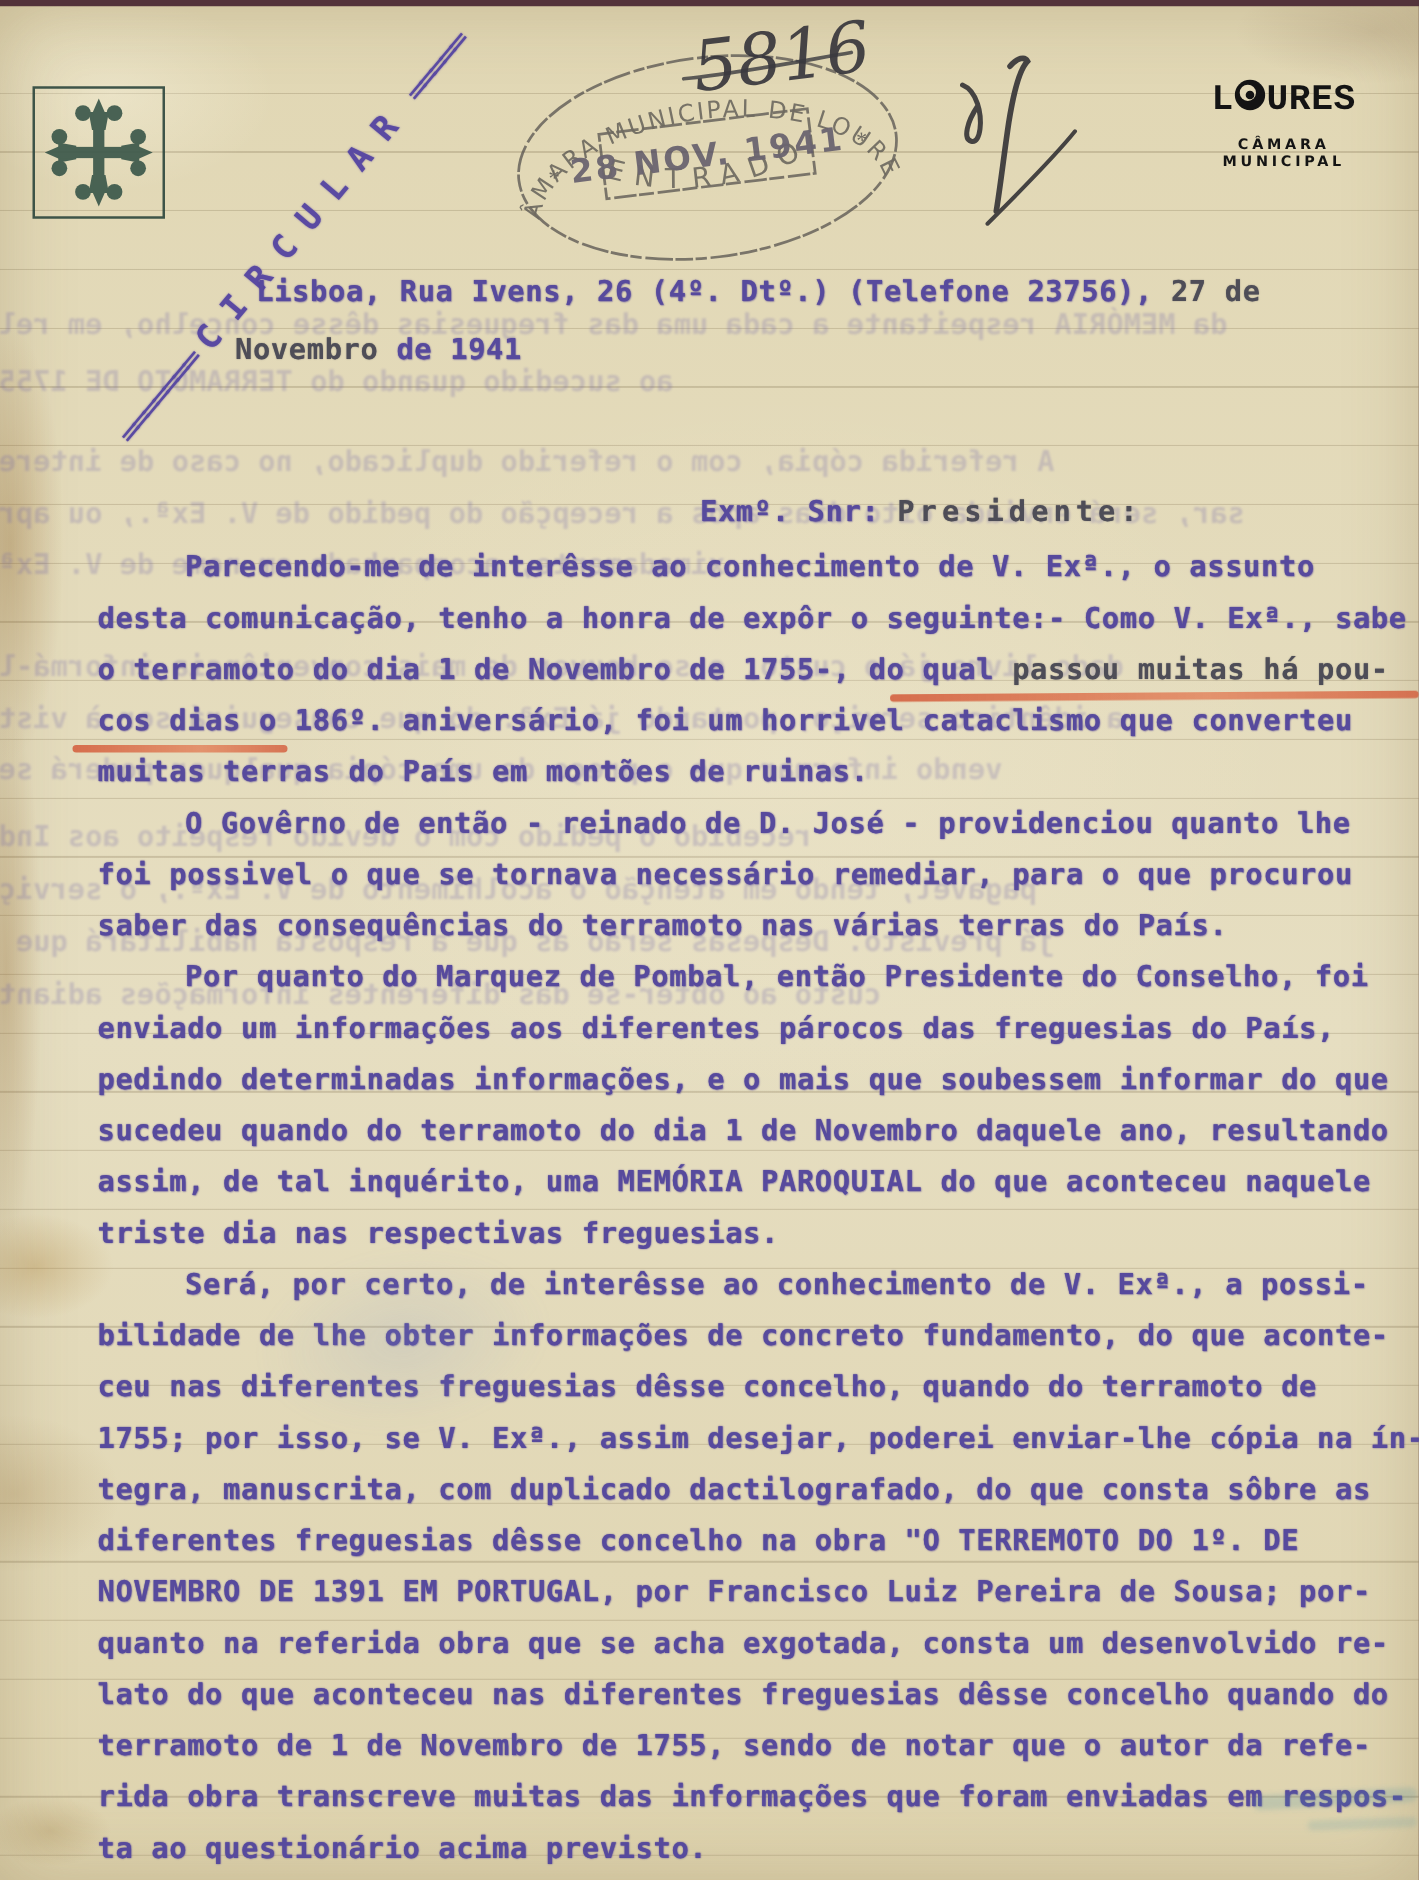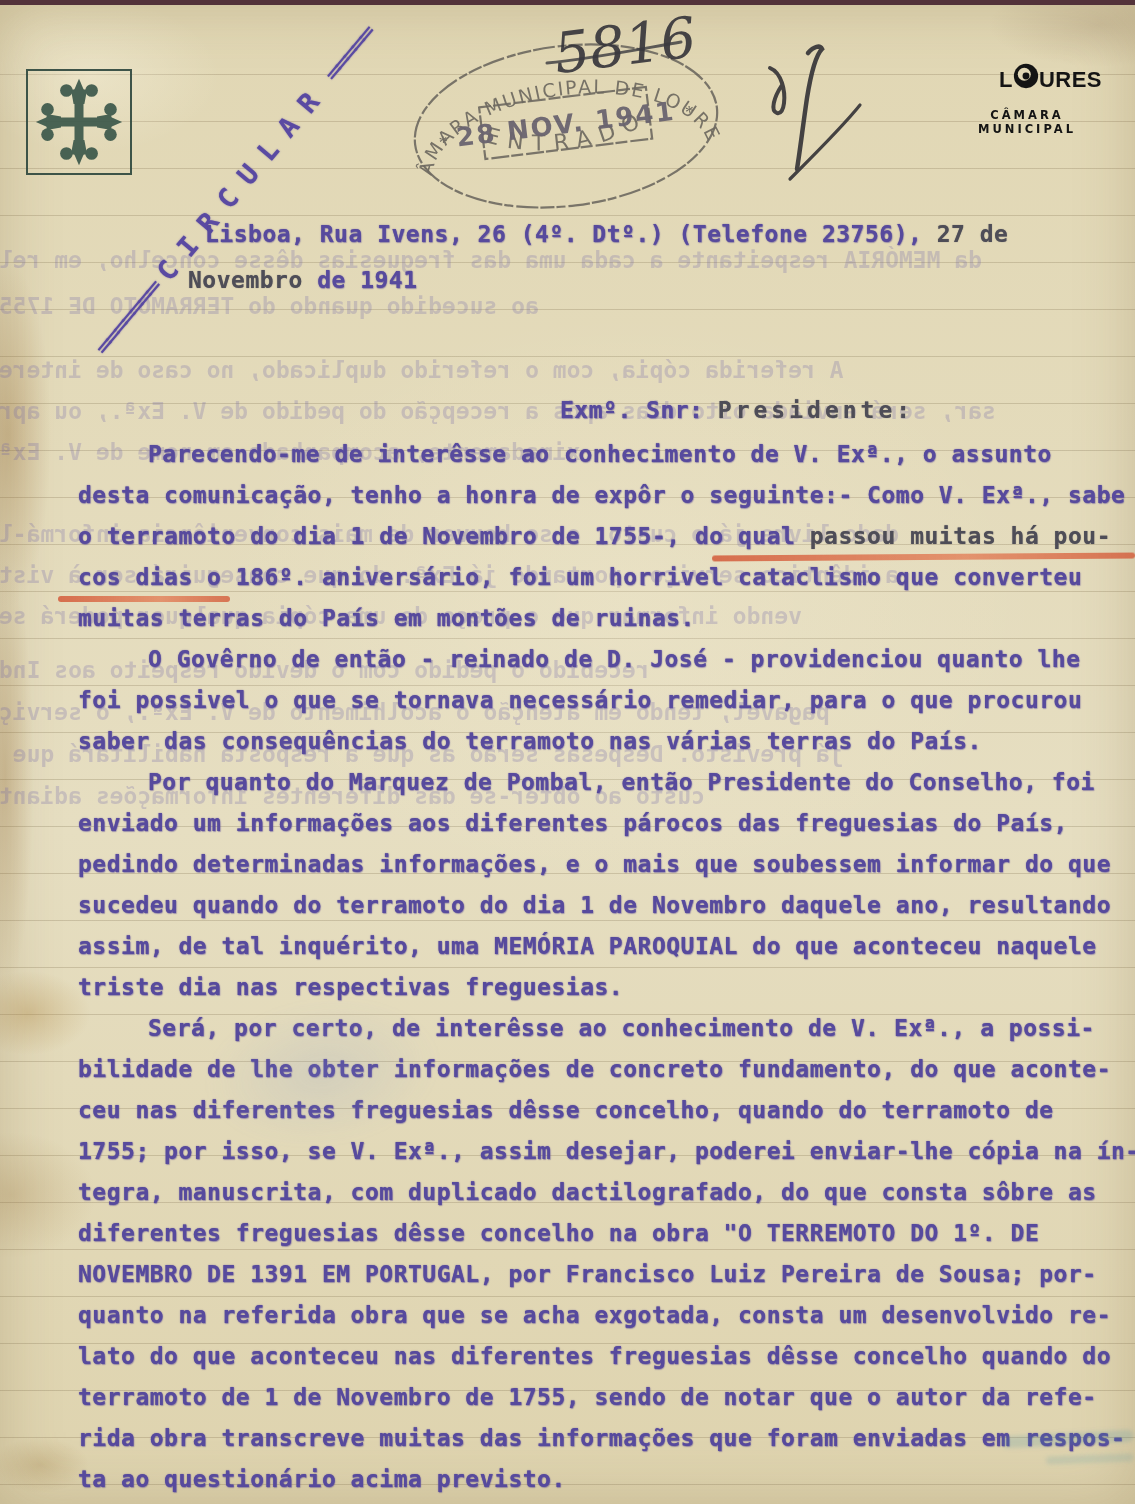--- a/index.html
+++ b/index.html
@@ -46,21 +46,21 @@
           border:2.5px solid #30493f;padding:6px;opacity:.92;}
   
   #stamp{position:absolute;left:398px;top:28px;width:336px;height:186px;transform:rotate(-7deg);opacity:.82;}
   
   #handnum{position:absolute;left:540px;top:0px;width:230px;height:80px;}
   #handstroke{position:absolute;left:545px;top:34px;width:140px;height:28px;}
   
   #vmark{position:absolute;left:752px;top:38px;width:140px;height:150px;}
   
   #logo{position:absolute;left:952px;top:58px;width:150px;text-align:center;color:#141414;}
-  #logo .name{font-family:Liberation Sans, sans-serif;font-weight:bold;font-size:22px;letter-spacing:.5px;line-height:30px;text-align:right;}
+  #logo .name{font-family:Liberation Mono, monospace;font-weight:bold;font-size:29px;letter-spacing:.5px;line-height:30px;}
   #logo .oswirl{display:inline-block;width:26px;height:26px;vertical-align:-2px;}
   #logo .sub{font-family:"DejaVu Sans",sans-serif;font-weight:bold;font-size:11.5px;letter-spacing:3px;margin-top:13px;}
   
   .red-ul{position:absolute;height:6px;border-radius:3px;filter:blur(.4px);
           background:linear-gradient(90deg, rgba(211,90,57,.85), rgba(226,115,75,.7) 60%, rgba(211,90,57,.8));}
   #red-ul-1{left:712px;top:549px;width:423px;transform:rotate(-.4deg);}
   #red-ul-2{left:58px;top:591px;width:172px;}
   
   #blue-blob{position:absolute;left:205px;top:995px;width:235px;height:145px;border-radius:50%;
              background:radial-gradient(closest-side, rgba(125,148,200,.16), transparent);filter:blur(5px);transform:rotate(-8deg);}

